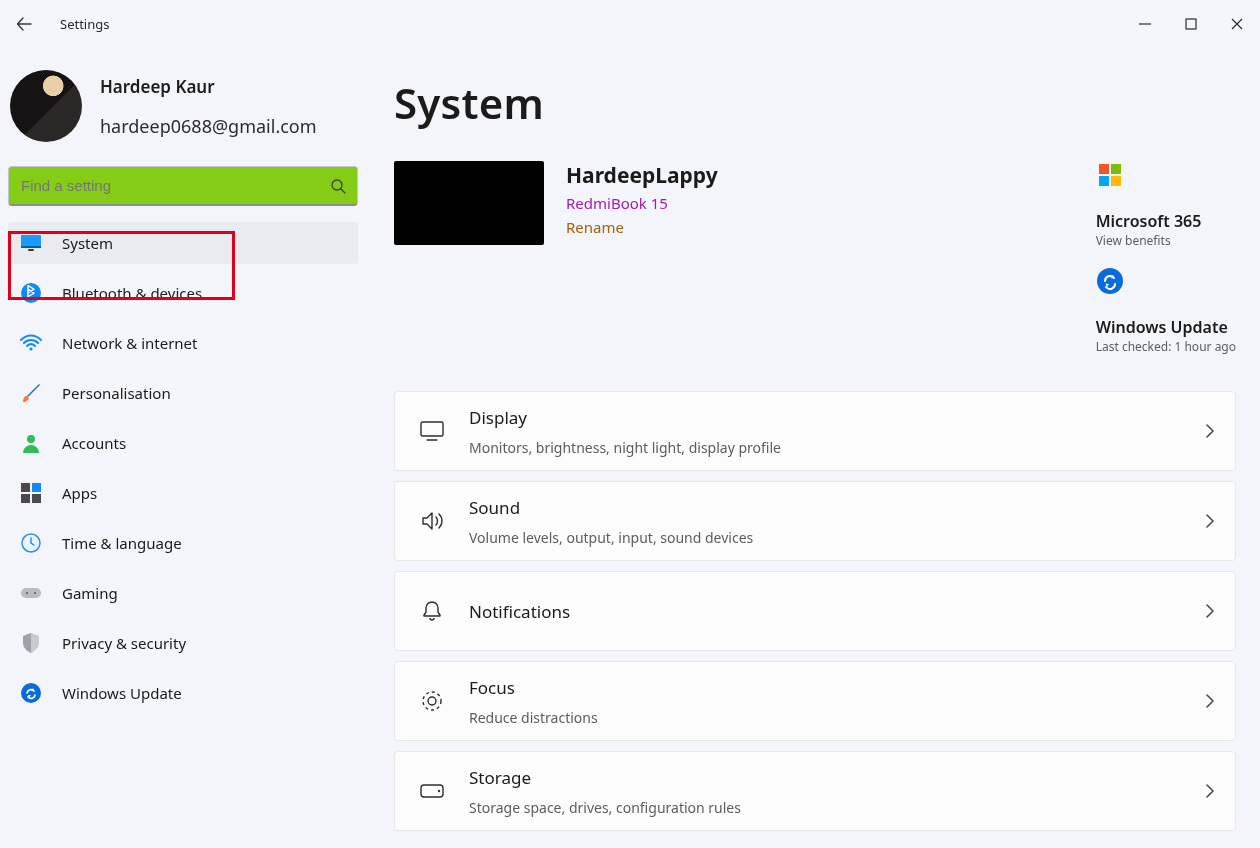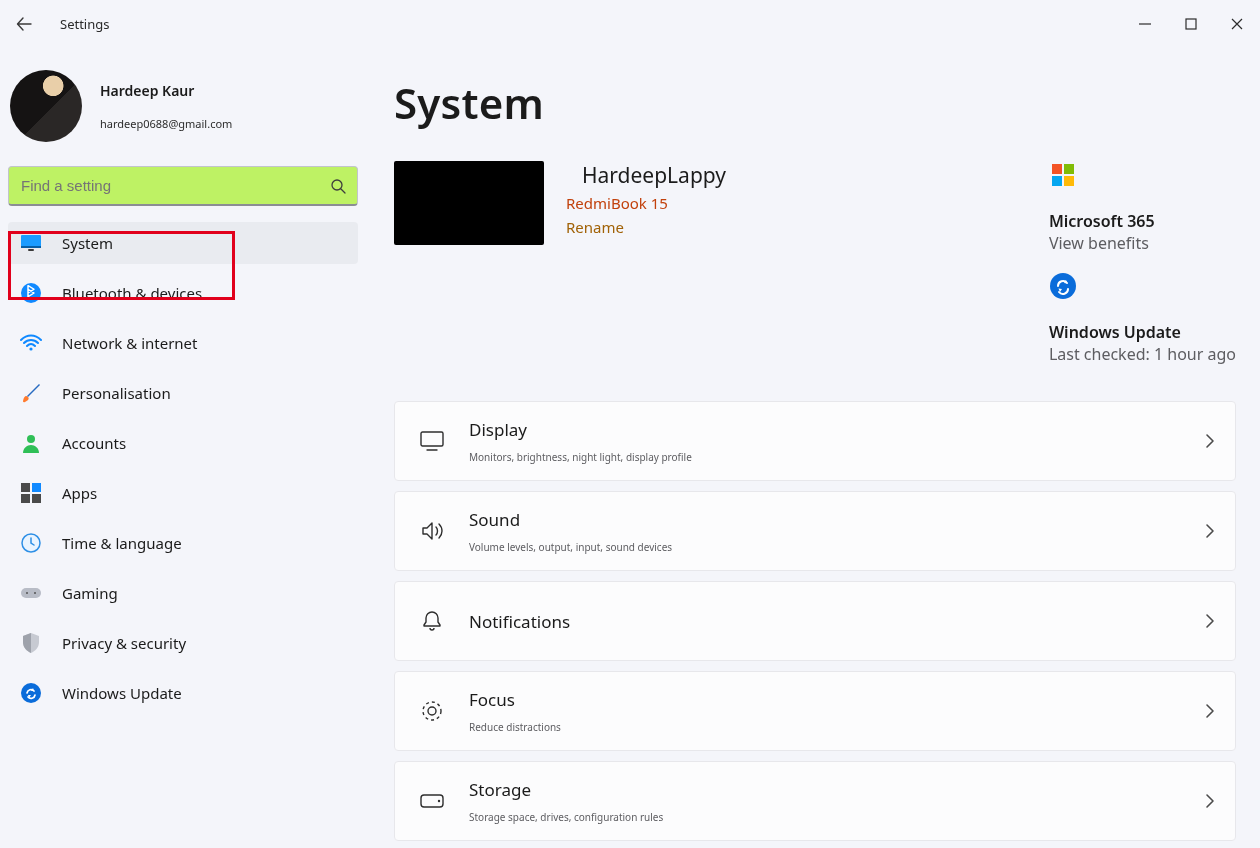--- a/index.html
+++ b/index.html
@@ -75,39 +75,39 @@
   .avatar{
     width:72px;height:72px;
     border-radius:50%;
     background:
       radial-gradient(circle at 60% 22%, #e9cfa9 0 14%, transparent 15%),
       linear-gradient(135deg,#151313 0 55%, #2a2726 55% 100%);
     overflow:hidden;
   }
   .profile-text .name{
     font-weight:600;
-    font-size:14px;
+    font-size:17px;
   }
   .profile-text .email{
-    font-size:11px;
+    font-size:18px;
     color:#2c2c2c;
     margin-top:16px;
   }
   .search{
     position:relative;
     margin:0 0 16px 0;
     width:350px;
   }
   .search input{
     width:100%;
     height:40px;
     border:1px solid #c2c4cc;
     border-bottom:2px solid #8b8d94;
     border-radius:4px;
-    background:#bef264;
+    background:#84cc16;
     font-size:15px;
     padding:0 42px 0 12px;
     outline:none;
     color:#2b2b2b;
   }
   .search .search-icon{
     position:absolute;
     right:12px;top:50%;
     transform:translateY(-50%);
     color:#3d3d3d;
@@ -159,41 +159,41 @@
     align-items:flex-start;
     justify-content:space-between;
     margin-bottom:36px;
   }
   .device-left{display:flex;gap:22px;}
   .device-img{
     width:150px;height:84px;
     background:#000;
     border-radius:2px;
   }
-  .device-info .dname{font-size:21px;font-weight:400;margin-left:16px;}
-  .device-info .dmodel{font-size:15px;color:#c2410c;margin-top:4px;}
+  .device-info .dname{font-size:21px;font-weight:700;}
+  .device-info .dmodel{font-size:15px;color:#a21caf;margin-top:4px;}
   .device-info .rename{font-size:15px;color:#a16207;margin-top:4px;cursor:pointer;}
   .tiles{
     display:grid;
     grid-template-columns:1fr;
     gap:18px;
     margin-left:auto;
   }
   .tile{
     display:flex;
     align-items:flex-start;
     gap:21px;
     flex-direction:column;
   }
   .tile-icon{
     width:28px;height:28px;
     display:flex;align-items:center;justify-content:center;
   }
   .tile-text .t1{font-size:16px;font-weight:600;}
-  .tile-text .t2{font-size:16px;color:var(--text-sub);}
+  .tile-text .t2{font-size:12px;color:var(--text-sub);}
   .tiles-row{
     display:flex;
     gap:48px;
   }
   
   .cards{
     display:flex;flex-direction:column;gap:10px;
     padding-bottom:10px;
   }
   .card{
@@ -205,21 +205,21 @@
     background:var(--card);
     border:1px solid var(--card-border);
     border-radius:4px;
   }
   .card-icon{
     width:26px;height:26px;
     display:flex;align-items:center;justify-content:center;
     color:#2e2e2e;
   }
   .card-text .c1{font-size:17px;}
-  .card-text .c2{font-size:10px;color:var(--text-sub);margin-top:9px;}
+  .card-text .c2{font-size:14px;color:var(--text-sub);margin-top:9px;}
   .chev{
     margin-left:auto;
     color:#4b4b4b;
   }
   svg{display:block;}
 </style>
 </head>
 <body>
 
 <div class="titlebar">

